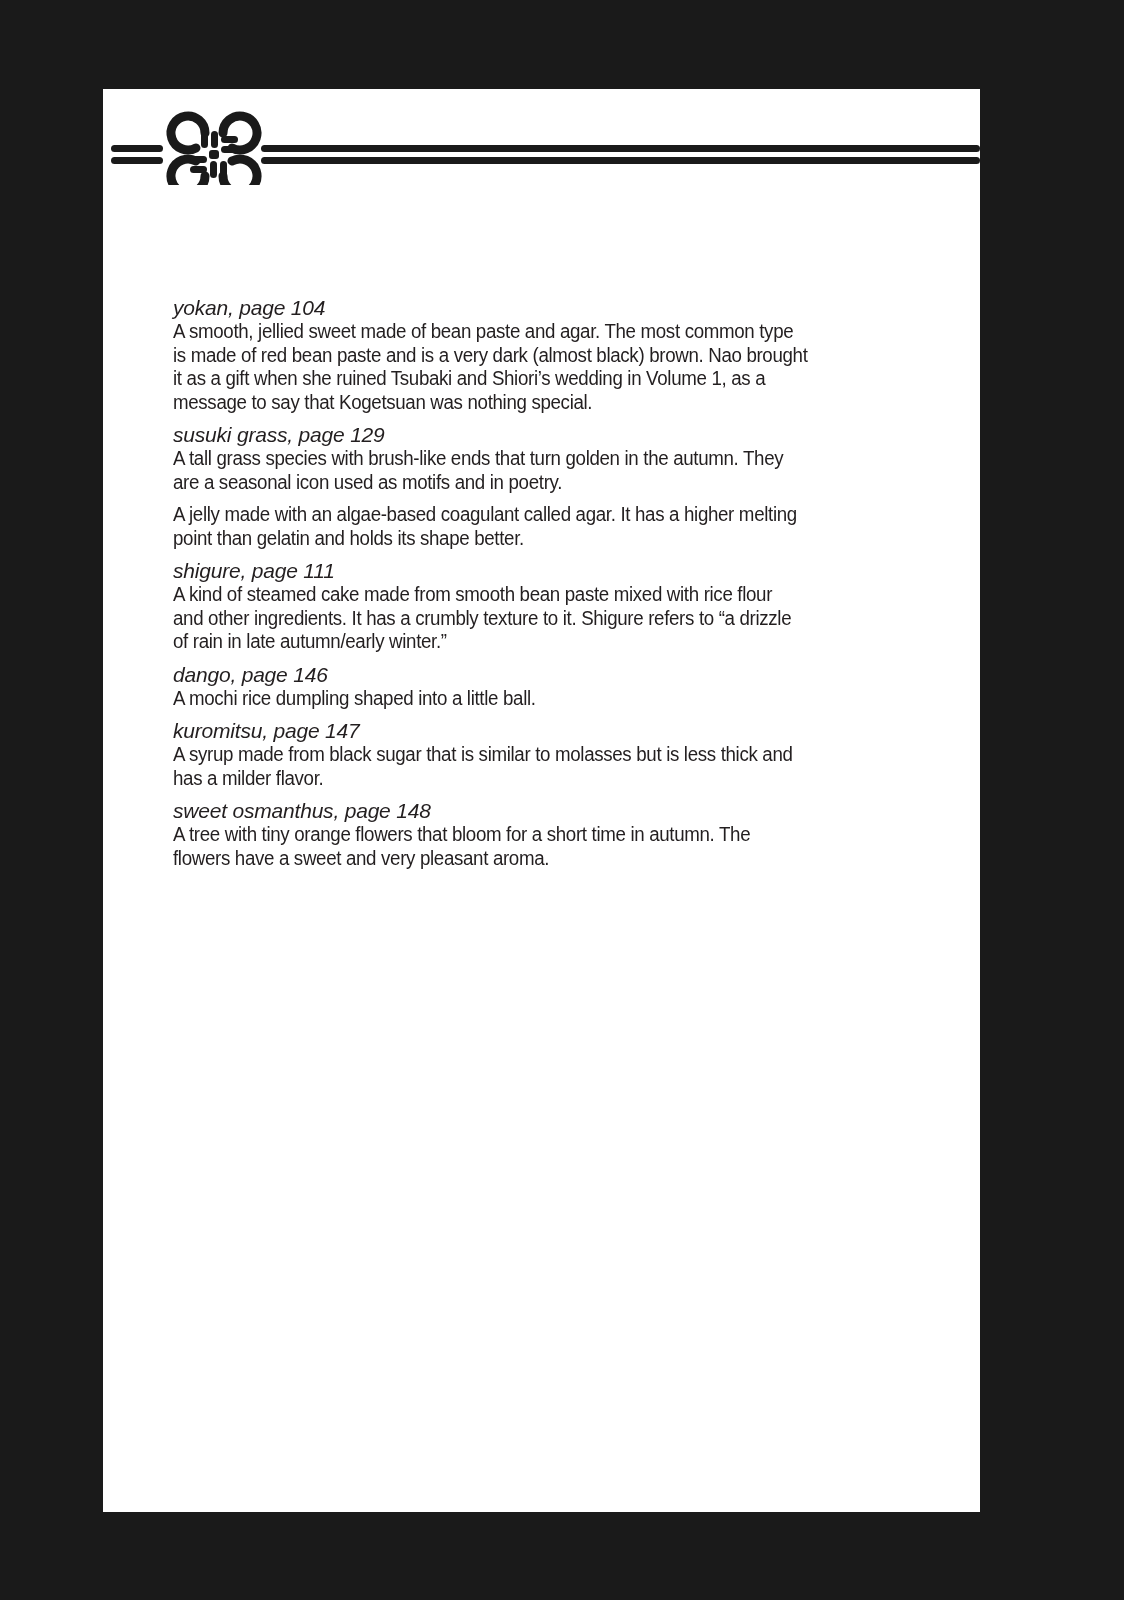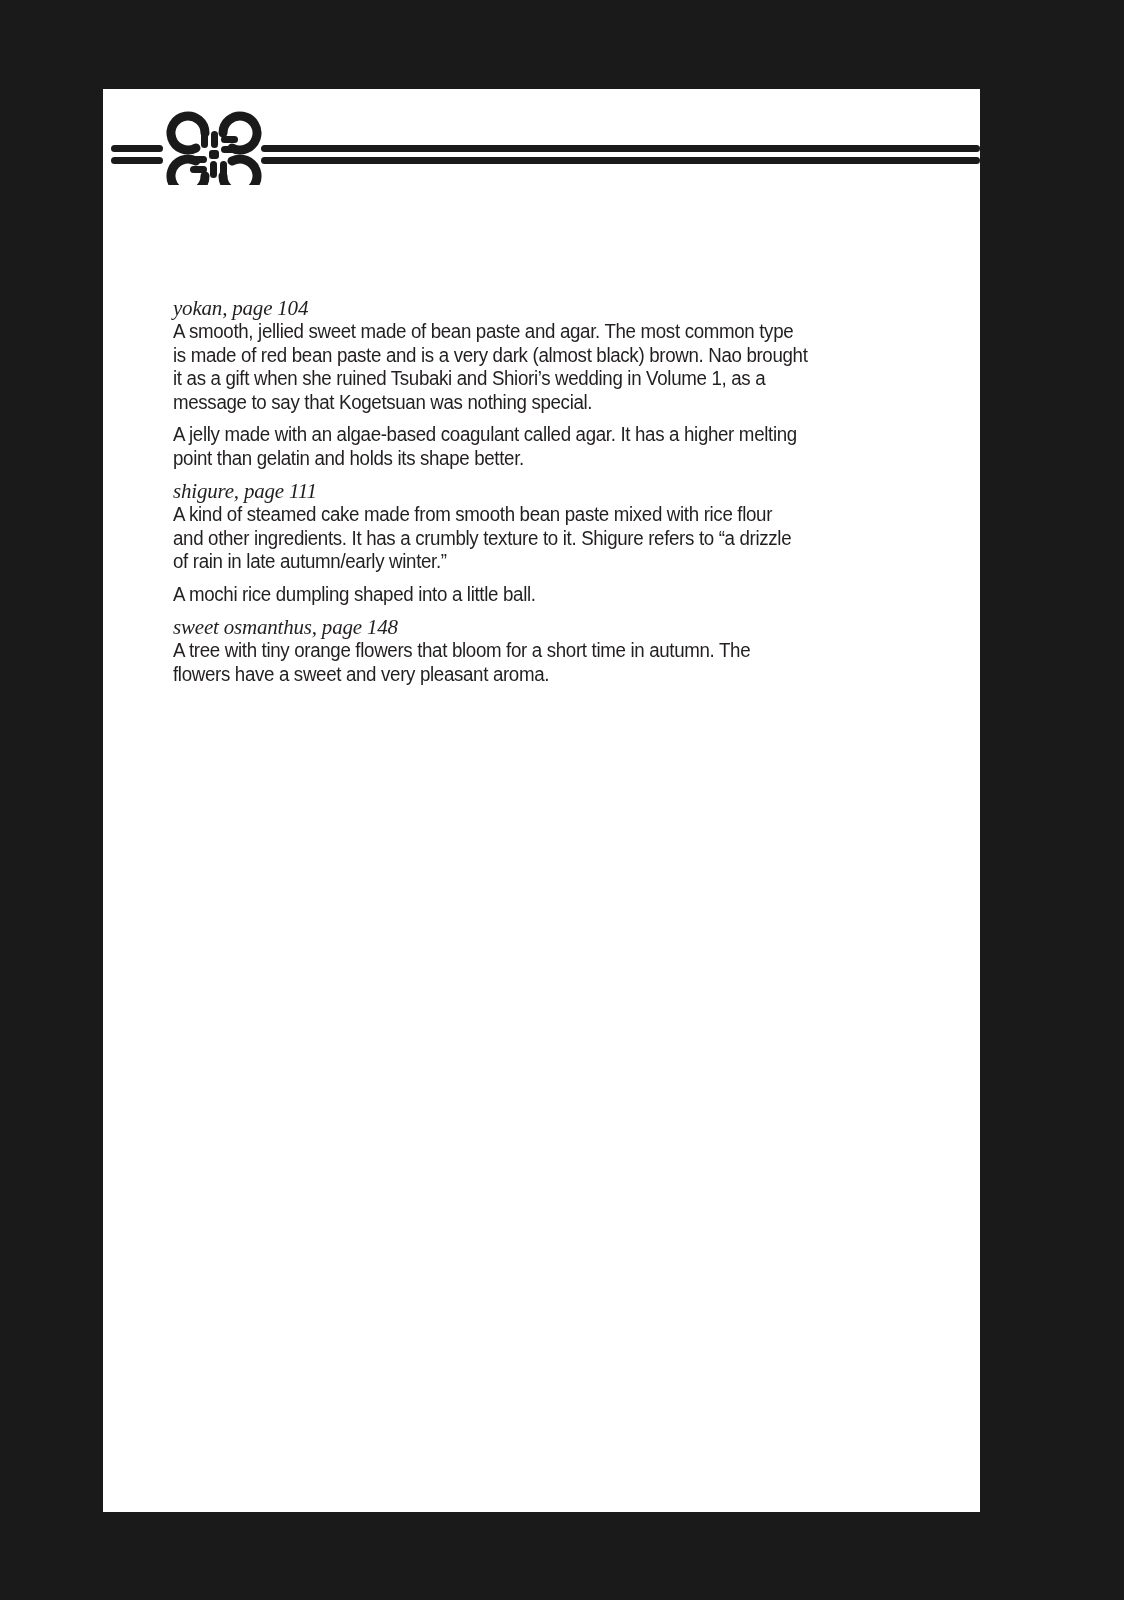--- a/index.html
+++ b/index.html
@@ -32,21 +32,21 @@
       position: absolute;
       left: 70px;
       top: 207px;
       width: 760px;
       color: #231f20;
     }
     .entry {
       margin: 0 0 9px 0;
     }
     .term {
-      font-family: Liberation Serif, serif;
+      font-family: Liberation Sans, sans-serif;
       font-style: italic;
       font-size: 21px;
       line-height: 24px;
       letter-spacing: -0.2px;
       display: block;
     }
     .definition {
       font-family: "Liberation Sans", "DejaVu Sans", sans-serif;
       font-size: 19.5px;
       line-height: 23.5px;
@@ -95,43 +95,58 @@
     <div class="entry">
       <span class="term">yokan, page 104</span>
       <span class="definition">
         <span style="display:block">A smooth, jellied sweet made of bean paste and agar. The most common type</span>
         <span style="display:block">is made of red bean paste and is a very dark (almost black) brown. Nao brought</span>
         <span style="display:block">it as a gift when she ruined Tsubaki and Shiori’s wedding in Volume 1, as a</span>
         <span style="display:block">message to say that Kogetsuan was nothing special.</span>
       </span>
     </div>
 
+    <div class="entry">
+      <span class="term">susuki grass, page 129</span>
+      <span class="definition">
+        <span style="display:block">A tall grass species with brush-like ends that turn golden in the autumn. They</span>
+        <span style="display:block">are a seasonal icon used as motifs and in poetry.</span>
+      </span>
+    </div>
 
     <div class="entry">
       <span class="definition">
         <span style="display:block">A jelly made with an algae-based coagulant called agar. It has a higher melting</span>
         <span style="display:block">point than gelatin and holds its shape better.</span>
       </span>
     </div>
 
     <div class="entry">
       <span class="term">shigure, page 111</span>
       <span class="definition">
         <span style="display:block">A kind of steamed cake made from smooth bean paste mixed with rice flour</span>
         <span style="display:block">and other ingredients. It has a crumbly texture to it. Shigure refers to “a drizzle</span>
         <span style="display:block">of rain in late autumn/early winter.”</span>
       </span>
     </div>
 
     <div class="entry">
+      <span class="term">dango, page 146</span>
       <span class="definition">
         <span style="display:block">A mochi rice dumpling shaped into a little ball.</span>
       </span>
     </div>
 
+    <div class="entry">
+      <span class="term">kuromitsu, page 147</span>
+      <span class="definition">
+        <span style="display:block">A syrup made from black sugar that is similar to molasses but is less thick and</span>
+        <span style="display:block">has a milder flavor.</span>
+      </span>
+    </div>
 
     <div class="entry">
       <span class="term">sweet osmanthus, page 148</span>
       <span class="definition">
         <span style="display:block">A tree with tiny orange flowers that bloom for a short time in autumn. The</span>
         <span style="display:block">flowers have a sweet and very pleasant aroma.</span>
       </span>
     </div>
 
   </div>

